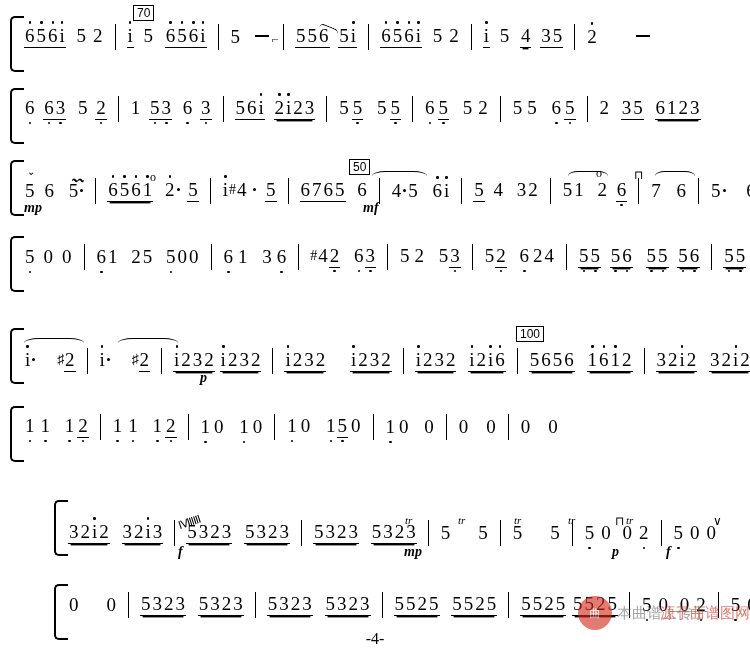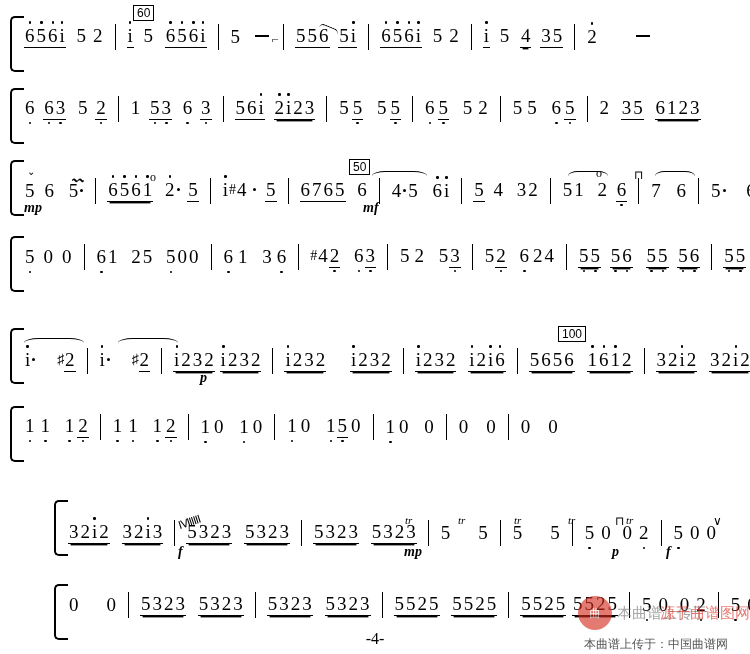--- a/index.html
+++ b/index.html
@@ -96,21 +96,21 @@
   .wm-text{font-family:"Liberation Sans",sans-serif;font-size:15px;color:#6f6f6f;}
   .credit{position:absolute;font-family:"Liberation Sans",sans-serif;font-size:12px;color:#555;}
 </style>
 </head>
 <body>
 
 <div class="sheet">
 
   <div class="system" style="top:16px;">
 
-    <div class="rehearse" style="left:133px;top:-11px;">60</div>
+    <div class="rehearse" style="left:133px;top:-11px;">70</div>
 
     <div class="stave">
       <div class="brace"></div>
       <div class="row" style="left:24px;top:8px;">
         <span class="cell">
           <span class="grp u1"><span class="num dot-up">6</span><span class="num dot-up">5</span><span class="num dot-up">6</span><span class="num dot-up">i</span></span>
           <span class="num" style="margin-left:5px;">5</span><span class="num" style="margin-left:5px;">2</span>
         </span>
         <span class="bar"></span>
         <span class="cell">
@@ -311,21 +311,21 @@
           
           
           
         </span>
       </div>
     </div>
   </div>
 
   <div class="system" style="top:328px;">
 
-    <div class="rehearse" style="left:558px;top:-2px;">100</div>
+    <div class="rehearse" style="left:516px;top:-2px;">100</div>
 
     <div class="stave">
       <div class="brace"></div>
       <div class="slur" style="left:24px;top:10px;width:60px;"></div>
       <div class="slur" style="left:118px;top:10px;width:60px;"></div>
 
       <div class="row" style="left:24px;top:20px;">
         <span class="cell">
           <span class="num dot-up">i</span><span class="aug"></span>
           <span class="sharp" style="margin-left:16px;">♯</span><span class="grp u1"><span class="num">2</span></span>
@@ -495,17 +495,16 @@
   </div>
 
   <div class="wm" style="left:578px;top:596px;">
     <div style="display:flex;align-items:center;gap:5px;">
       <div class="wm-circle">曲</div>
       <div class="wm-text">本曲谱上传于</div>
     </div>
   </div>
   <div class="wm wm-text" style="left:660px;top:604px;color:#d52b1e;">源于曲谱图网</div>
 
-  <div class="credit" style="left:584px;top:636px;">本曲谱上传于：中国曲谱网</div>
 
   <div class="pageno" style="top:630px;">-4-</div>
 
 </div>
 
 </body></html>

